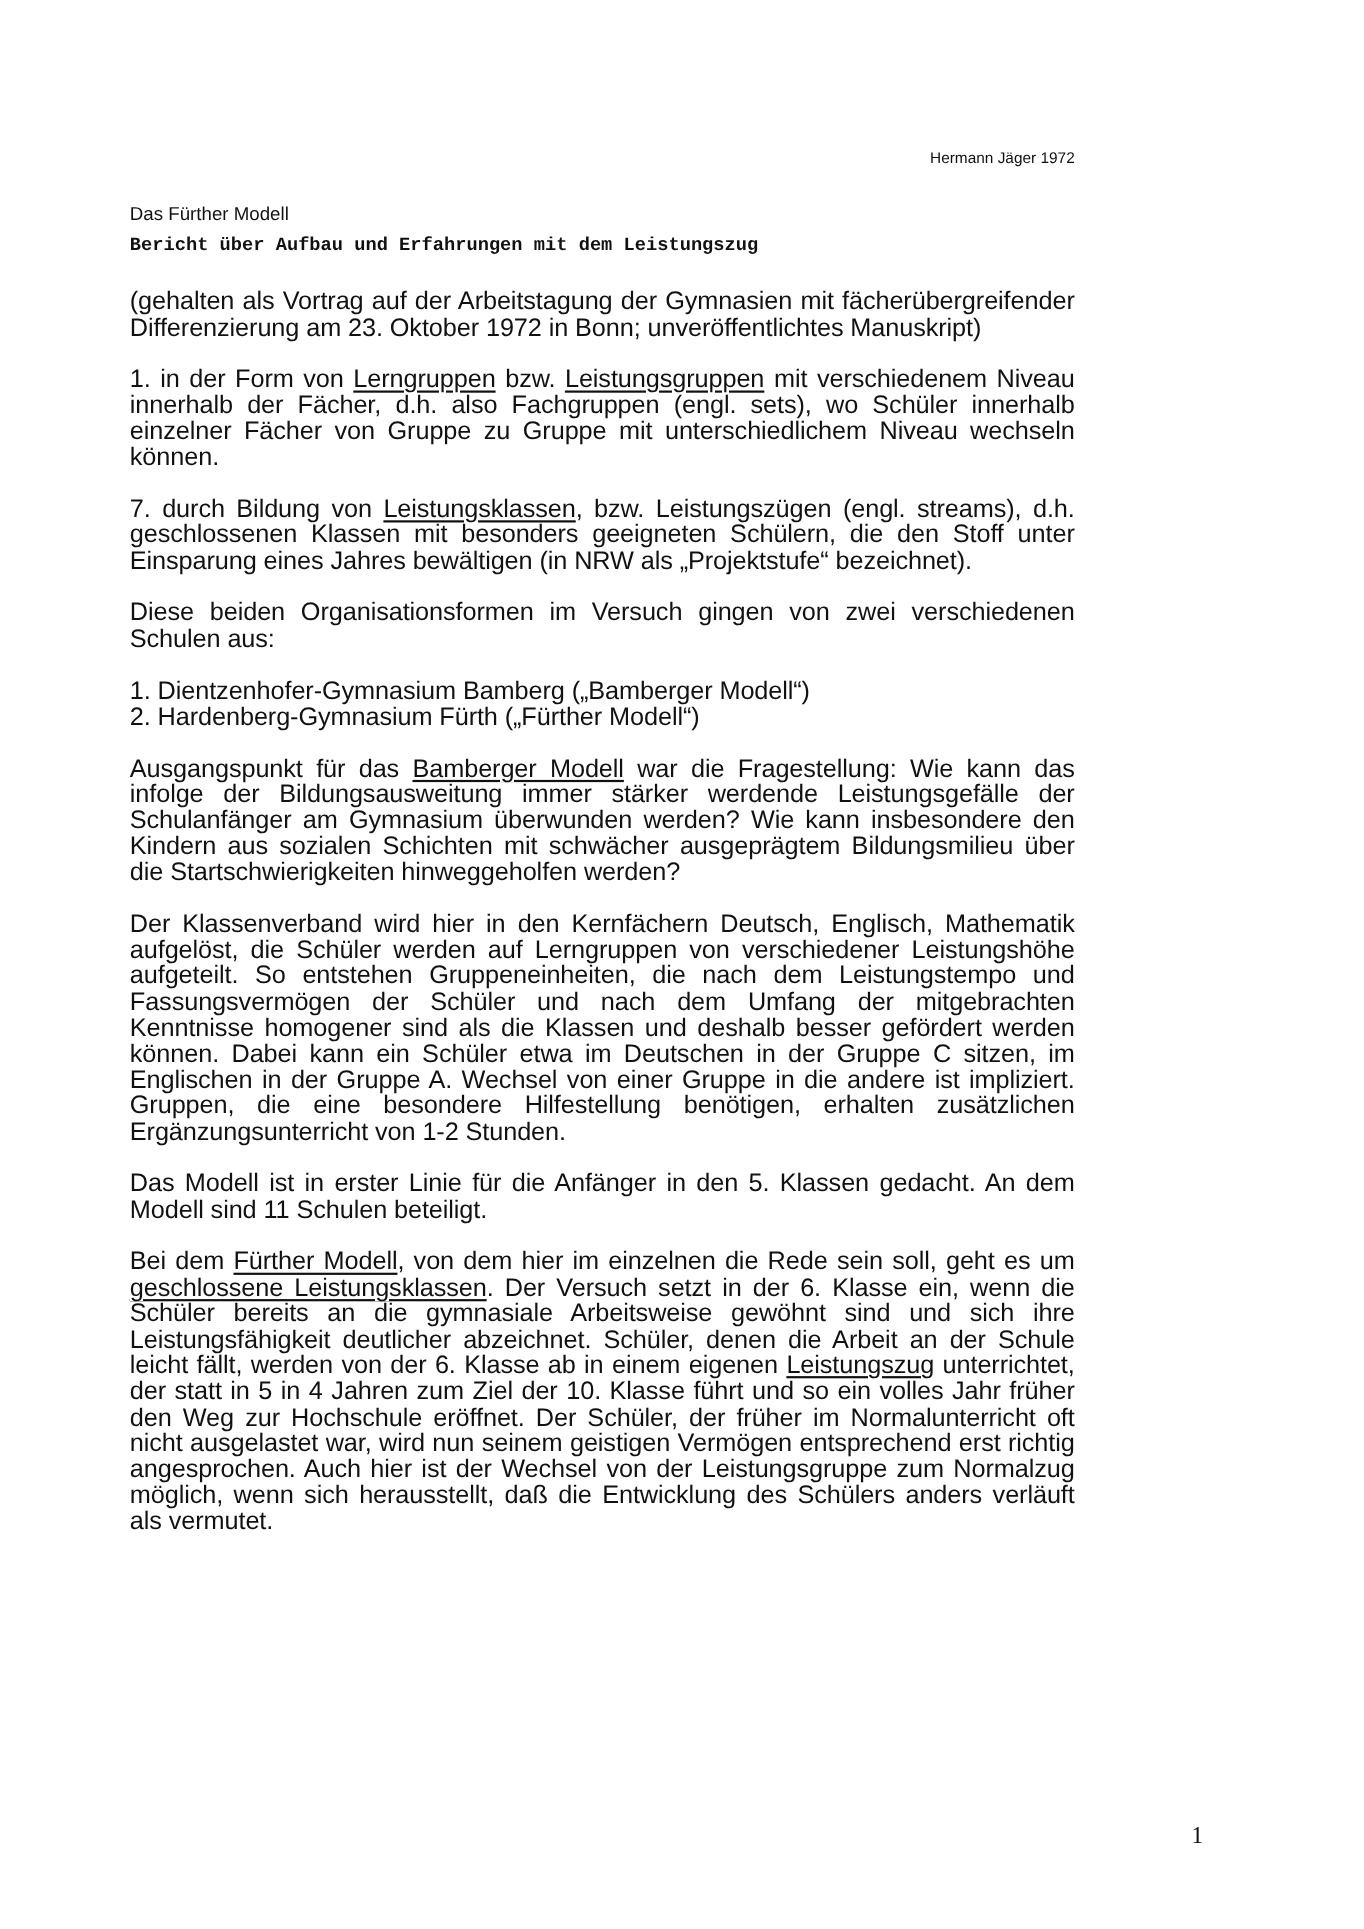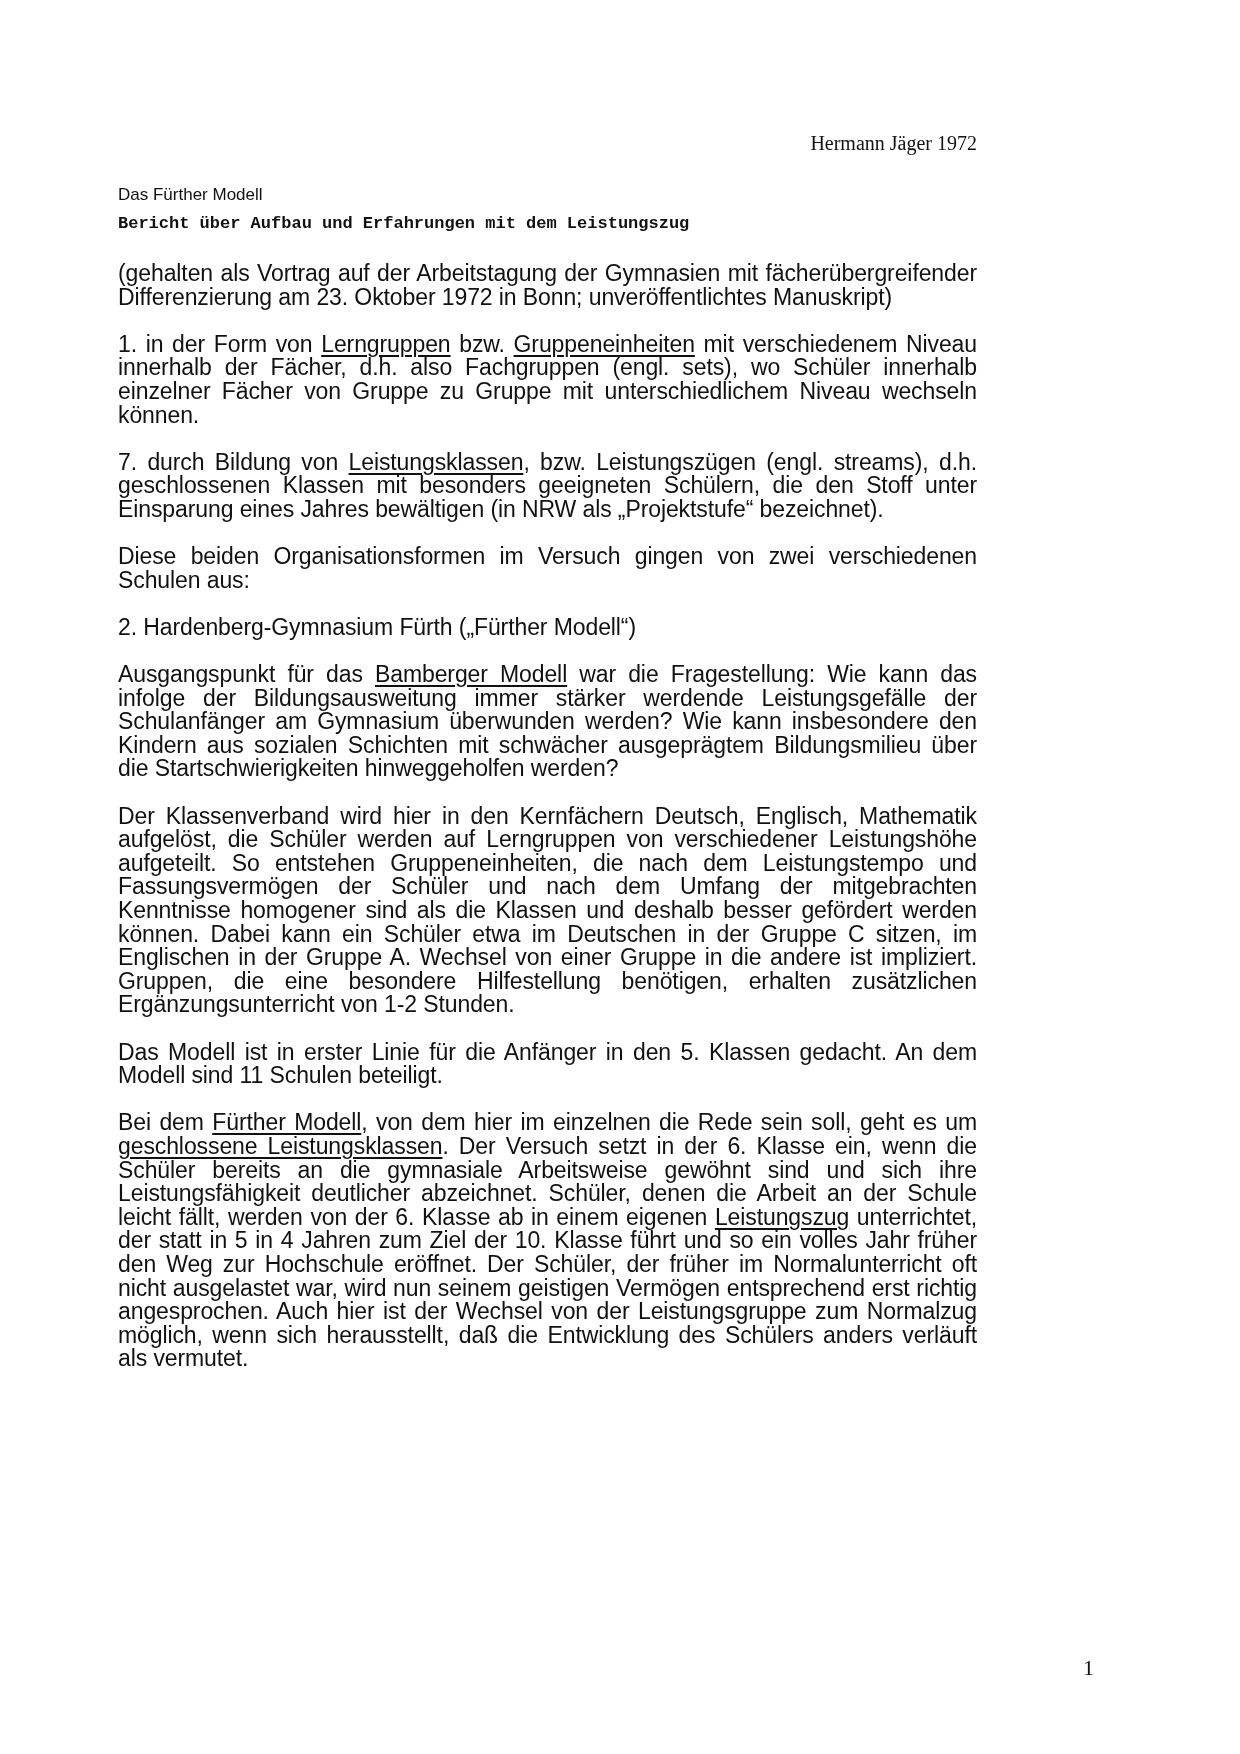--- a/index.html
+++ b/index.html
@@ -3,21 +3,21 @@
 <meta charset="utf-8">
 <style>
   html, body { margin: 0; padding: 0; background: #ffffff; }
   body { width: 1240px; height: 1754px; position: relative; overflow: hidden; }
   .page {
     position: absolute; left: 0; top: 0; width: 1240px; height: 1754px; background: #fff;
     color: #111;
   }
   .author {
     position: absolute; top: 131px; right: 263px;
-    font-family: Liberation Serif, serif; font-size: 20px; line-height: 24px;
+    font-family: Liberation Sans, sans-serif; font-size: 14px; line-height: 24px;
     text-align: center; white-space: nowrap;
   }
   .title-block {
     position: absolute; left: 118px; top: 180px; width: 860px;
     font-family: "Liberation Sans", sans-serif; font-size: 17px; line-height: 29px;
   }
   .title-block .t1 { font-weight: normal; }
   .title-block .t2 { font-weight: bold; white-space: nowrap; font-family: Liberation Mono, monospace; }
   .body {
     position: absolute; left: 118px; top: 262px; width: 859px;
@@ -42,27 +42,28 @@
 
   <div class="title-block">
     <div class="t1">Das Fürther Modell</div>
     <div class="t2">Bericht über Aufbau und Erfahrungen mit dem Leistungszug</div>
   </div>
 
   <div class="body">
     <p>(gehalten als Vortrag auf der Arbeitstagung der Gymnasien mit fächerübergreifender Differenzierung am 23. Oktober 1972 in Bonn; unveröffentlichtes Manuskript)</p>
 
 
-    <p><span>1. in der Form von </span><span class="u">Lerngruppen</span><span> bzw. </span><span class="u">Gruppeneinheiten</span><span> mit verschiedenem Niveau innerhalb der Fächer, d.h. also Fachgruppen (engl. sets), wo Schüler innerhalb einzelner Fächer von Gruppe zu Gruppe mit unterschiedlichem Niveau wechseln können.</span></p>
+    <p><span>1. in der Form von </span><span class="u">Lerngruppen</span><span> bzw. </span><span class="u">Leistungsgruppen</span><span> mit verschiedenem Niveau innerhalb der Fächer, d.h. also Fachgruppen (engl. sets), wo Schüler innerhalb einzelner Fächer von Gruppe zu Gruppe mit unterschiedlichem Niveau wechseln können.</span></p>
 
     <p><span>7. durch Bildung von </span><span class="u">Leistungsklassen</span><span>, bzw. Leistungszügen (engl. streams), d.h. geschlossenen Klassen mit besonders geeigneten Schülern, die den Stoff unter Einsparung eines Jahres bewältigen (in NRW als „Projektstufe“ bezeichnet).</span></p>
 
     <p>Diese beiden Organisationsformen im Versuch gingen von zwei verschiedenen Schulen aus:</p>
 
     <p class="list">
+      <span class="line">1. Dientzenhofer-Gymnasium Bamberg („Bamberger Modell“)</span>
       <span class="line">2. Hardenberg-Gymnasium Fürth („Fürther Modell“)</span>
     </p>
 
     <p><span>Ausgangspunkt für das </span><span class="u">Bamberger Modell</span><span> war die Fragestellung: Wie kann das infolge der Bildungsausweitung immer stärker werdende Leistungsgefälle der Schulanfänger am Gymnasium überwunden werden? Wie kann insbesondere den Kindern aus sozialen Schichten mit schwächer ausgeprägtem Bildungsmilieu über die Startschwierigkeiten hinweggeholfen werden?</span></p>
 
     <p>Der Klassenverband wird hier in den Kernfächern Deutsch, Englisch, Mathematik aufgelöst, die Schüler werden auf Lerngruppen von verschiedener Leistungshöhe aufgeteilt. So entstehen Gruppeneinheiten, die nach dem Leistungstempo und Fassungsvermögen der Schüler und nach dem Umfang der mitgebrachten Kenntnisse homogener sind als die Klassen und deshalb besser gefördert werden können. Dabei kann ein Schüler etwa im Deutschen in der Gruppe C sitzen, im Englischen in der Gruppe A. Wechsel von einer Gruppe in die andere ist impliziert. Gruppen, die eine besondere Hilfestellung benötigen, erhalten zusätzlichen Ergänzungsunterricht von 1-2 Stunden.</p>
 
     <p>Das Modell ist in erster Linie für die Anfänger in den 5. Klassen gedacht. An dem Modell sind 11 Schulen beteiligt.</p>
 
     <p><span>Bei dem </span><span class="u">Fürther Modell</span><span>, von dem hier im einzelnen die Rede sein soll, geht es um </span><span class="u">geschlossene Leistungsklassen</span><span>. Der Versuch setzt in der 6. Klasse ein, wenn die Schüler bereits an die gymnasiale Arbeitsweise gewöhnt sind und sich ihre Leistungsfähigkeit deutlicher abzeichnet. Schüler, denen die Arbeit an der Schule leicht fällt, werden von der 6. Klasse ab in einem eigenen </span><span class="u">Leistungszug</span><span> unterrichtet, der statt in 5 in 4 Jahren zum Ziel der 10. Klasse führt und so ein volles Jahr früher den Weg zur Hochschule eröffnet. Der Schüler, der früher im Normalunterricht oft nicht ausgelastet war, wird nun seinem geistigen Vermögen entsprechend erst richtig angesprochen. Auch hier ist der Wechsel von der Leistungsgruppe zum Normalzug möglich, wenn sich herausstellt, daß die Entwicklung des Schülers anders verläuft als vermutet.</span></p>

